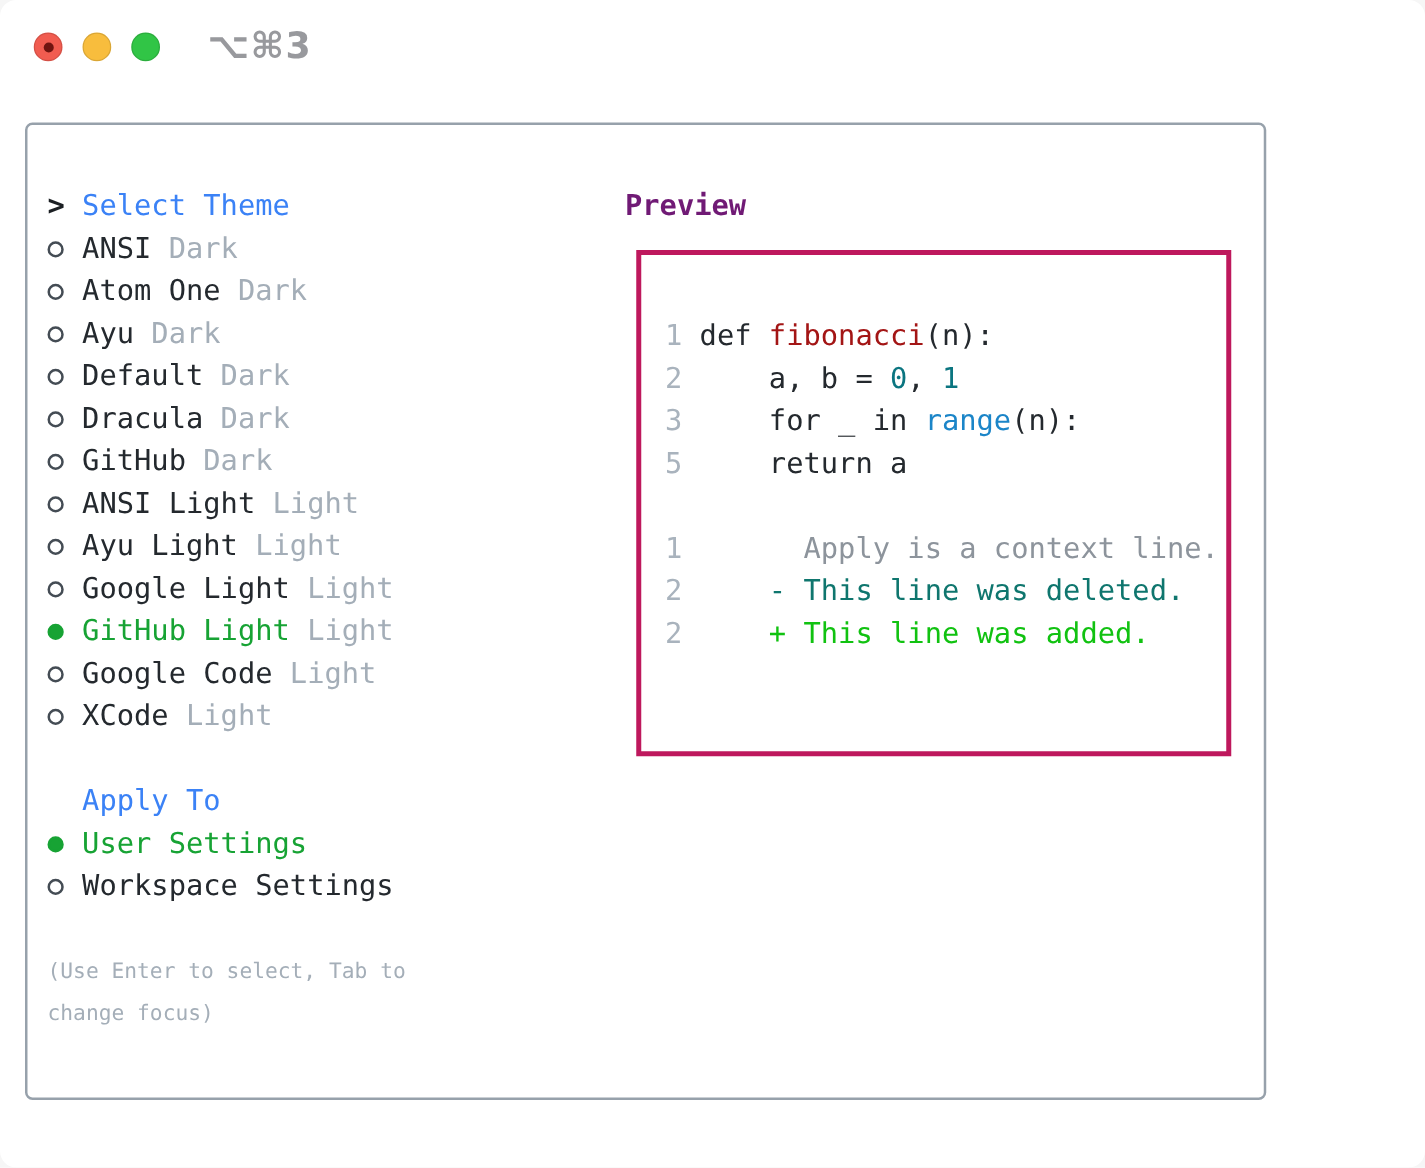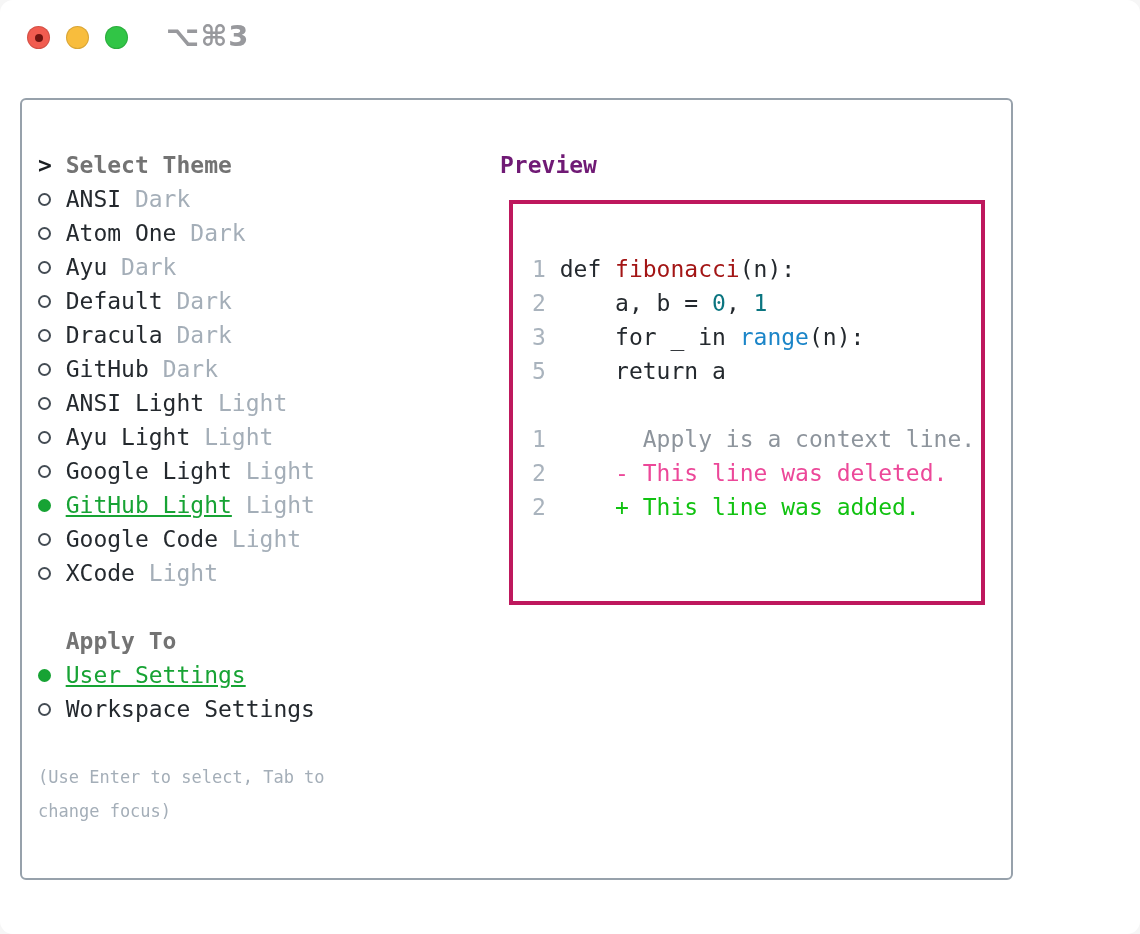--- a/index.html
+++ b/index.html
@@ -20,42 +20,42 @@
   .wtitle{position:absolute;left:166px;top:19px;font-family:"DejaVu Sans",sans-serif;
          font-size:29px;font-weight:bold;color:#98999d;letter-spacing:1px;}
   
   .panel{position:absolute;left:20px;top:98px;width:993px;height:782px;
          box-sizing:border-box;border:2px solid #97a1ab;border-radius:6px;background:#fff;}
   
   .list{position:absolute;left:16px;top:48px;}
   .row{display:flex;align-items:center;height:34px;font-size:23px;color:#24292e;}
   .cell{display:inline-flex;width:27.7px;align-items:center;flex:none;}
   .prompt{font-weight:bold;color:#1b1f23;}
-  .hdr{font-weight:bold;color:#737373;}
+  .hdr{font-weight:normal;color:#3b82f6;}
   .circle{width:13px;height:13px;border-radius:50%;border:2px solid #444c54;box-sizing:border-box;}
   .row.selected .circle{background:#17a334;border-color:#17a334;}
-  .row.selected .tname{color:#17a334;text-decoration:underline;}
+  .row.selected .tname{color:#17a334;}
   .tvariant{color:#a4aeb8;margin-left:13.85px;}
   .blankrow{height:34px;}
   .hint{color:#a4aeb8;font-size:17px;line-height:34px;}
   
   .preview-title{position:absolute;left:478px;top:48px;height:34px;line-height:34px;
          font-size:23px;font-weight:bold;color:#701a75;}
   .pbox{position:absolute;left:487px;top:100px;width:476px;height:405px;
          box-sizing:border-box;border:4px solid #be185d;background:#fff;}
   .code{position:absolute;left:19px;top:48px;}
   .cline{height:34px;line-height:34px;font-size:23px;white-space:pre;}
   .cline span{white-space:pre;}
   .ln{display:inline-block;width:27.7px;color:#a9b3bd;}
   .seg-plain{color:#24292e;}
   .seg-func{color:#a31515;}
   .seg-number{color:#0b7580;}
   .seg-builtin{color:#1b85c8;}
   .seg-context{color:#8d949c;}
-  .seg-deleted{color:#ec4899;text-align:center;}
+  .seg-deleted{color:#0f766e;text-align:center;}
   .seg-added{color:#11c211;}
 </style>
 </head>
 <body>
 
 <div class="window">
 
   <div class="titlebar">
     <span class="light close"></span>
     <span class="light min"></span>

